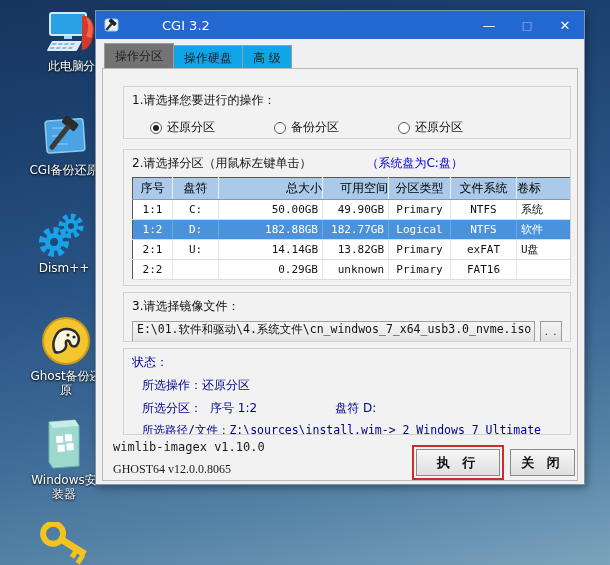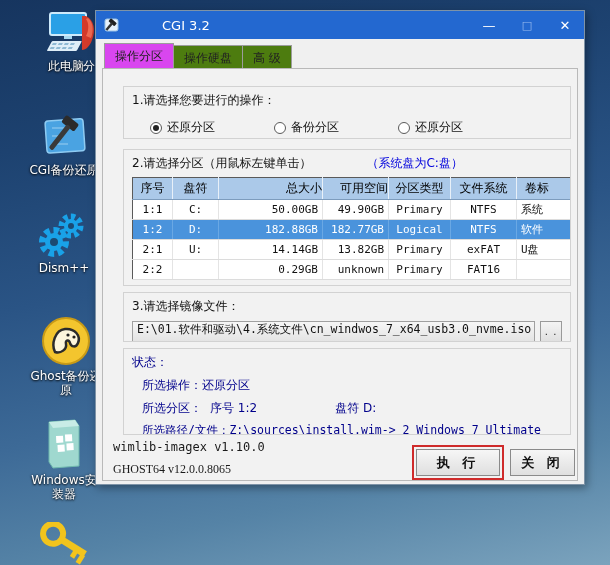--- a/index.html
+++ b/index.html
@@ -19,23 +19,23 @@
          background:#f0f0f0; border:1px solid #7e93a7; box-shadow:2px 3px 8px rgba(0,0,0,.35); }
   .titlebar { height:28px; background:#2368d0; display:flex; align-items:center; padding-left:8px;gap:36px; }
   .titlebar .ttl { color:#fff; font-size:13px; margin-left:6px; }
   .tb-btns { margin-left:auto; display:flex; height:100%; }
   .tb-btn { width:38px; height:100%; display:flex; align-items:center; justify-content:center;
             color:#fff; font-size:13px; }
   .tb-btn.max { color:#9cbdf0; font-size:11px; }
   
   .tabbar { position:absolute; left:8px; top:34px; display:flex; z-index:3; }
   .tab { padding:4px 10px 3px 10px; font-size:12px; border:1px solid #9c9c9c; border-bottom:none;
-         background:#4d7c0f; color:#222; margin-right:0; height:23px; }
+         background:#0ea5e9; color:#222; margin-right:0; height:23px; }
   .tab + .tab { border-left:none; }
-  .tab.active { background:#d946ef; height:25px; margin-top:-2px; position:relative; z-index:4; }
+  .tab.active { background:#737373; height:25px; margin-top:-2px; position:relative; z-index:4; }
   .page { position:absolute; left:6px; right:6px; top:57px; bottom:3px;
           border:1px solid #b9b9b9; background:#f2f2f2; }
   .group { position:absolute; left:6px; right:6px; border:1px solid #d2d2d2;
            background:#f2f2f2; padding:5px 8px; overflow:hidden;margin-left:14px; }
   .g-title { font-size:12px; color:#111; }
   
   .radio-row { display:flex; margin:10px 0 0 18px; }
   .radio-opt { display:flex; align-items:center; font-size:12px; color:#111; width:124px; cursor:default; }
   .rb { width:12px; height:12px; border:1px solid #5a5a5a; border-radius:50%; background:#fff;
         margin-right:5px; position:relative; flex:none; }
@@ -235,21 +235,21 @@
             <col style="width:71px">
         </colgroup>
         <thead>
             <tr>
               <th class="al-c">序号</th>
               <th class="al-c">盘符</th>
               <th class="al-r">总大小</th>
               <th class="al-r">可用空间</th>
               <th class="al-c">分区类型</th>
               <th class="al-c">文件系统</th>
-              <th class="al-l" style="padding-left: 8px;">卷标</th>
+              <th class="al-l" style="padding-left: 0;">卷标</th>
             </tr>
           </thead>
         <tbody>
             <tr>
               <td class="al-c">1:1</td>
               <td class="al-c">C:</td>
               <td class="al-r">50.00GB</td>
               <td class="al-r">49.90GB</td>
               <td class="al-c">Primary</td>
               <td class="al-c">NTFS</td>

